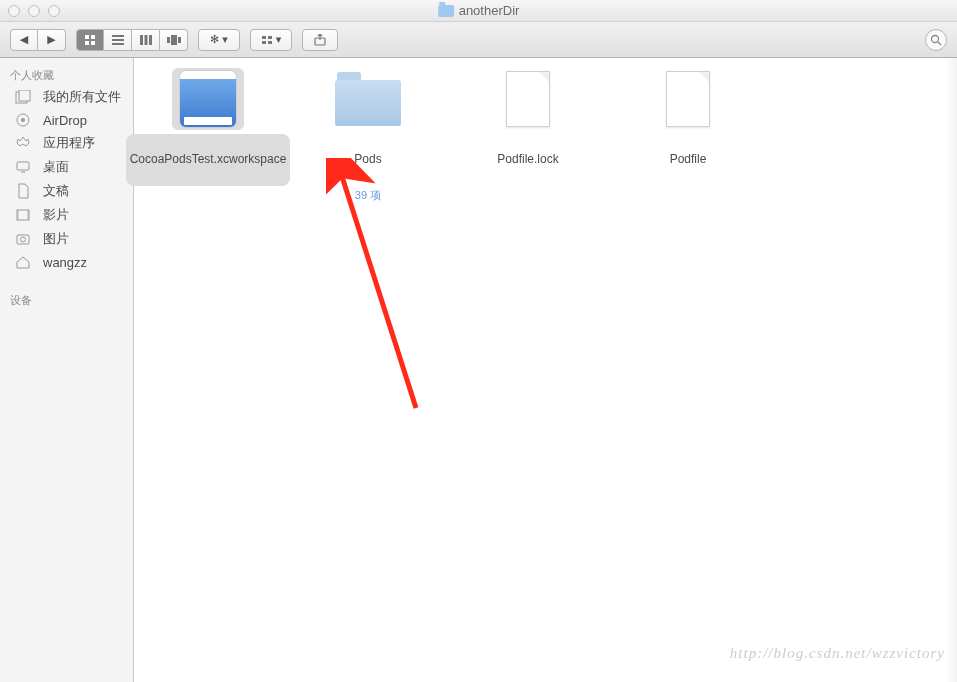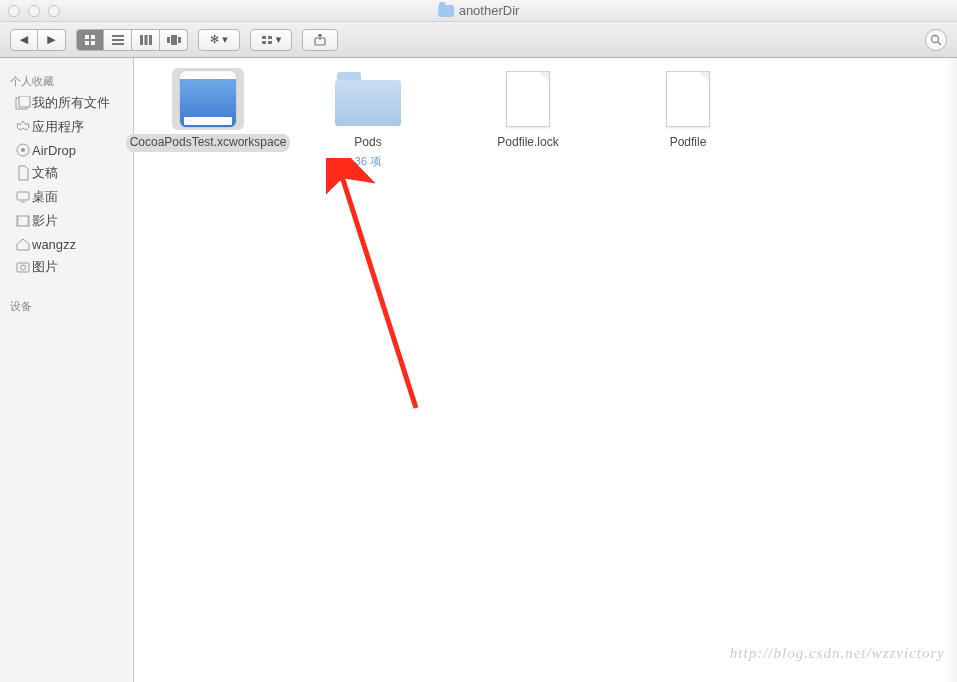--- a/index.html
+++ b/index.html
@@ -95,32 +95,32 @@
       background: #fafafa;
     }
     .content {
       display: flex;
       height: calc(100% - 58px);
     }
     .sidebar {
       width: 134px;
       background: #f4f4f4;
       border-right: 1px solid #c9c9c9;
-      padding-top: 12px;
+      padding-top: 6px;
     }
     .sb-header {
       font-size: 11px;
       color: #8a8a8a;
       padding: 4px 10px 2px 10px;
     }
     .sb-item {
       display: flex;
       align-items: center;
       padding: 3px 8px 3px 14px;
-      gap: 0;
+      gap: 11px;
       color: #4a4a4a;
       font-size: 13px;
       cursor: pointer;
     }
     .sb-icon {
       width: 18px; height: 16px;
       display: flex; align-items: center; justify-content: center;
       color: #888;
     }
     .main {
@@ -145,21 +145,21 @@
       border-radius: 6px;
       margin-bottom: 4px;
     }
     .file-item.selected .file-icon-wrap {
       background: #dcdcdc;
     }
     .file-label {
       font-size: 12px;
       color: #4a4a4a;
       line-height: 1.3;
-      padding: 1px 4px;
+      padding: 18px 4px;
       border-radius: 8px;
     }
     .file-item.selected .file-label {
       background: #dcdcdc;
     }
     .file-sub {
       font-size: 11px;
       color: #6699dd;
       margin-top: 2px;
     }
@@ -320,95 +320,95 @@
           <svg width="16" height="14" viewBox="0 0 16 14">
             <rect x="1" y="2" width="11" height="11" fill="none" stroke="#999"></rect>
             <rect x="4" y="0" width="11" height="11" fill="#f4f4f4" stroke="#999"></rect>
           </svg>
         </span>
       <span>我的所有文件</span>
     </div>
     <div class="sb-item">
       <span class="sb-icon">
           <svg width="16" height="16" viewBox="0 0 16 16">
-            <path d="M8 2 L5 6 L3 4 L2 8 L5 11 L8 9 L11 11 L14 8 L13 4 L11 6 Z" fill="none" stroke="#999"></path>
-          </svg>
-        </span>
-      <span>应用程序</span>
-    </div>
-    <div class="sb-item">
-      <span class="sb-icon">
-          <svg width="16" height="16" viewBox="0 0 16 16">
             <circle cx="8" cy="8" r="6" fill="none" stroke="#999"></circle>
             <circle cx="8" cy="8" r="2" fill="#999"></circle>
           </svg>
         </span>
       <span>AirDrop</span>
     </div>
     <div class="sb-item">
       <span class="sb-icon">
-          <svg width="14" height="16" viewBox="0 0 14 16">
-            <path d="M3 1 H9 L12 4 V15 H3 Z" fill="none" stroke="#999"></path>
-          </svg>
-        </span>
-      <span>文稿</span>
+          <svg width="16" height="16" viewBox="0 0 16 16">
+            <path d="M8 2 L5 6 L3 4 L2 8 L5 11 L8 9 L11 11 L14 8 L13 4 L11 6 Z" fill="none" stroke="#999"></path>
+          </svg>
+        </span>
+      <span>应用程序</span>
     </div>
     <div class="sb-item">
       <span class="sb-icon">
           <svg width="16" height="14" viewBox="0 0 16 14">
             <rect x="2" y="2" width="12" height="8" rx="1" fill="none" stroke="#999"></rect>
             <line x1="6" y1="12" x2="10" y2="12" stroke="#999"></line>
           </svg>
         </span>
       <span>桌面</span>
+    </div>
+    <div class="sb-item">
+      <span class="sb-icon">
+          <svg width="14" height="16" viewBox="0 0 14 16">
+            <path d="M3 1 H9 L12 4 V15 H3 Z" fill="none" stroke="#999"></path>
+          </svg>
+        </span>
+      <span>文稿</span>
     </div>
     <div class="sb-item">
       <span class="sb-icon">
           <svg width="16" height="14" viewBox="0 0 16 14">
             <rect x="2" y="2" width="12" height="10" fill="none" stroke="#999"></rect>
             <rect x="2" y="2" width="2" height="10" fill="#999" opacity="0.3"></rect>
             <rect x="12" y="2" width="2" height="10" fill="#999" opacity="0.3"></rect>
           </svg>
         </span>
       <span>影片</span>
     </div>
     <div class="sb-item">
       <span class="sb-icon">
           <svg width="16" height="14" viewBox="0 0 16 14">
-            <path d="M2 7 L8 2 L14 7 V13 H2 Z" fill="none" stroke="#999"></path>
-          </svg>
-        </span>
-      <span>wangzz</span>
-    </div>
-    <div class="sb-item">
-      <span class="sb-icon">
-          <svg width="16" height="14" viewBox="0 0 16 14">
             <rect x="2" y="3" width="12" height="9" rx="1" fill="none" stroke="#999"></rect>
             <circle cx="8" cy="7.5" r="2.5" fill="none" stroke="#999"></circle>
           </svg>
         </span>
       <span>图片</span>
+    </div>
+    <div class="sb-item">
+      <span class="sb-icon">
+          <svg width="16" height="14" viewBox="0 0 16 14">
+            <path d="M2 7 L8 2 L14 7 V13 H2 Z" fill="none" stroke="#999"></path>
+          </svg>
+        </span>
+      <span>wangzz</span>
     </div>
 
     <div class="sb-header" style="margin-top:16px">设备</div>
   </div>
 
   <div class="main">
     <div class="file-item selected">
       <div class="file-icon-wrap">
           <div class="ic-workspace"></div>
         </div>
       <div class="file-label">CocoaPodsTest.xcworkspace</div>
     </div>
     <div class="file-item">
       <div class="file-icon-wrap">
           <div class="ic-folder"></div>
         </div>
       <div class="file-label">Pods</div>
-      <div class="file-sub">36 项</div>
+      <div class="file-sub">39 项</div>
     </div>
     <div class="file-item">
       <div class="file-icon-wrap">
           <div class="ic-doc"></div>
         </div>
       <div class="file-label">Podfile.lock</div>
     </div>
     <div class="file-item">
       <div class="file-icon-wrap">
           <div class="ic-doc"></div>

